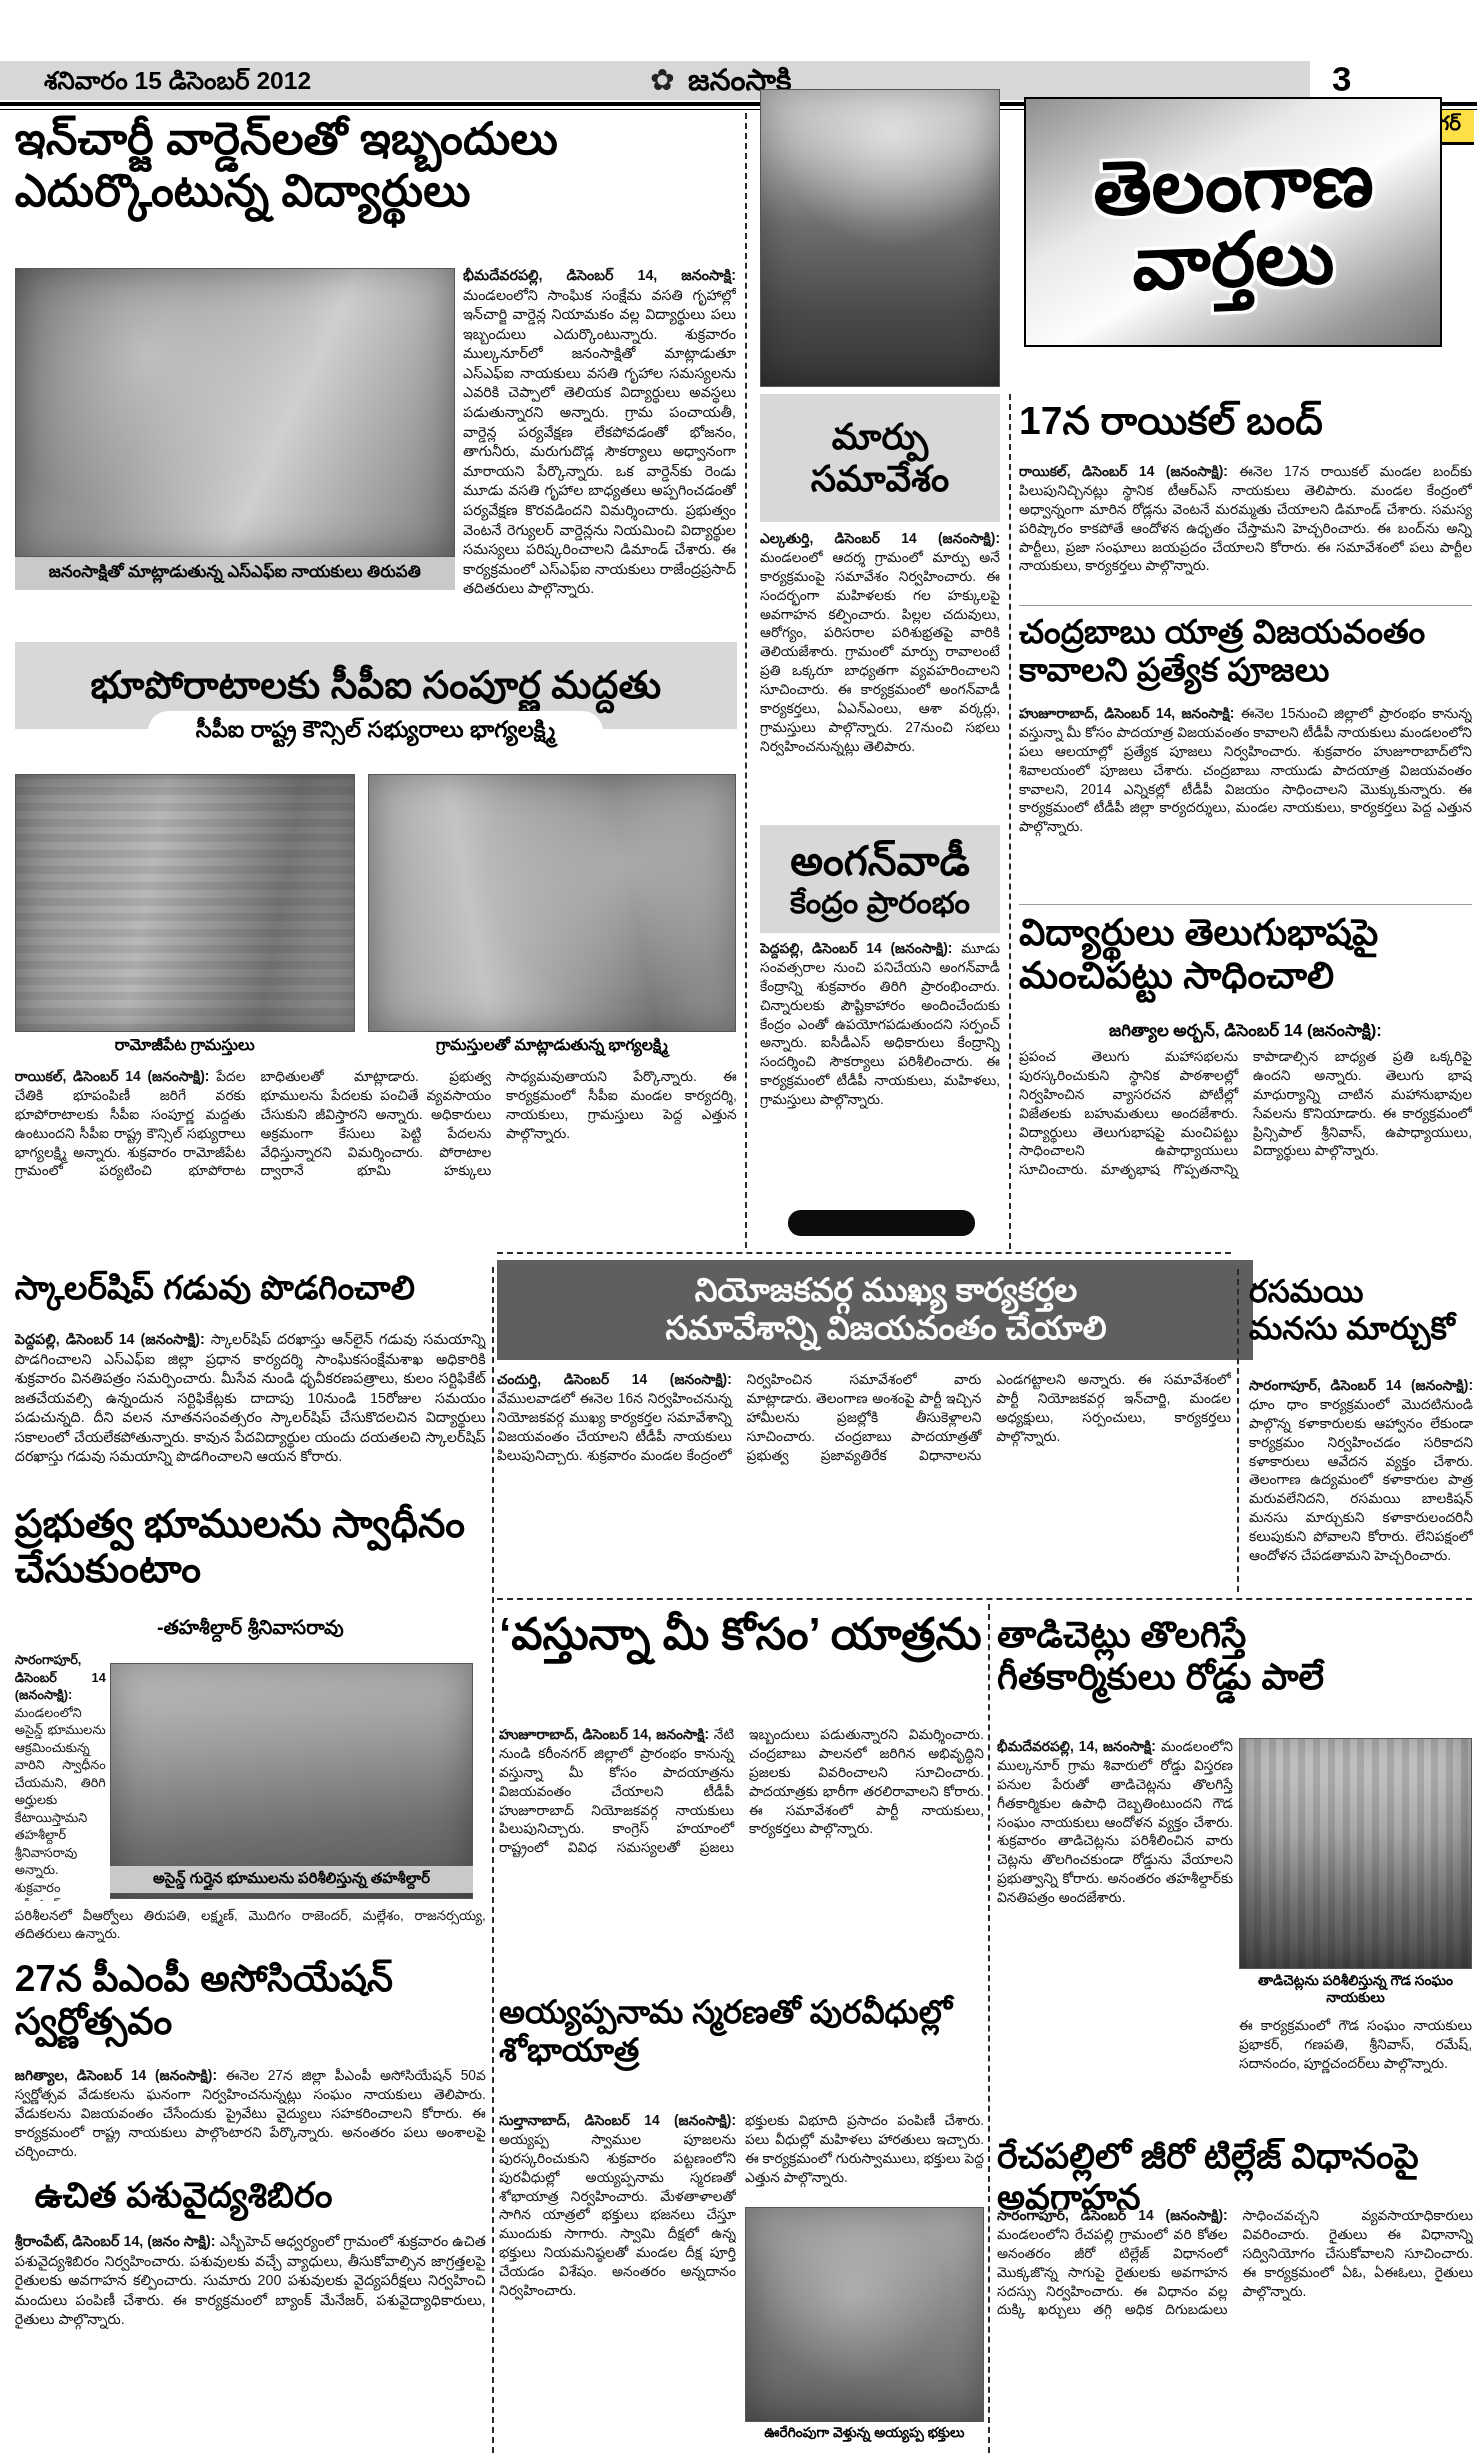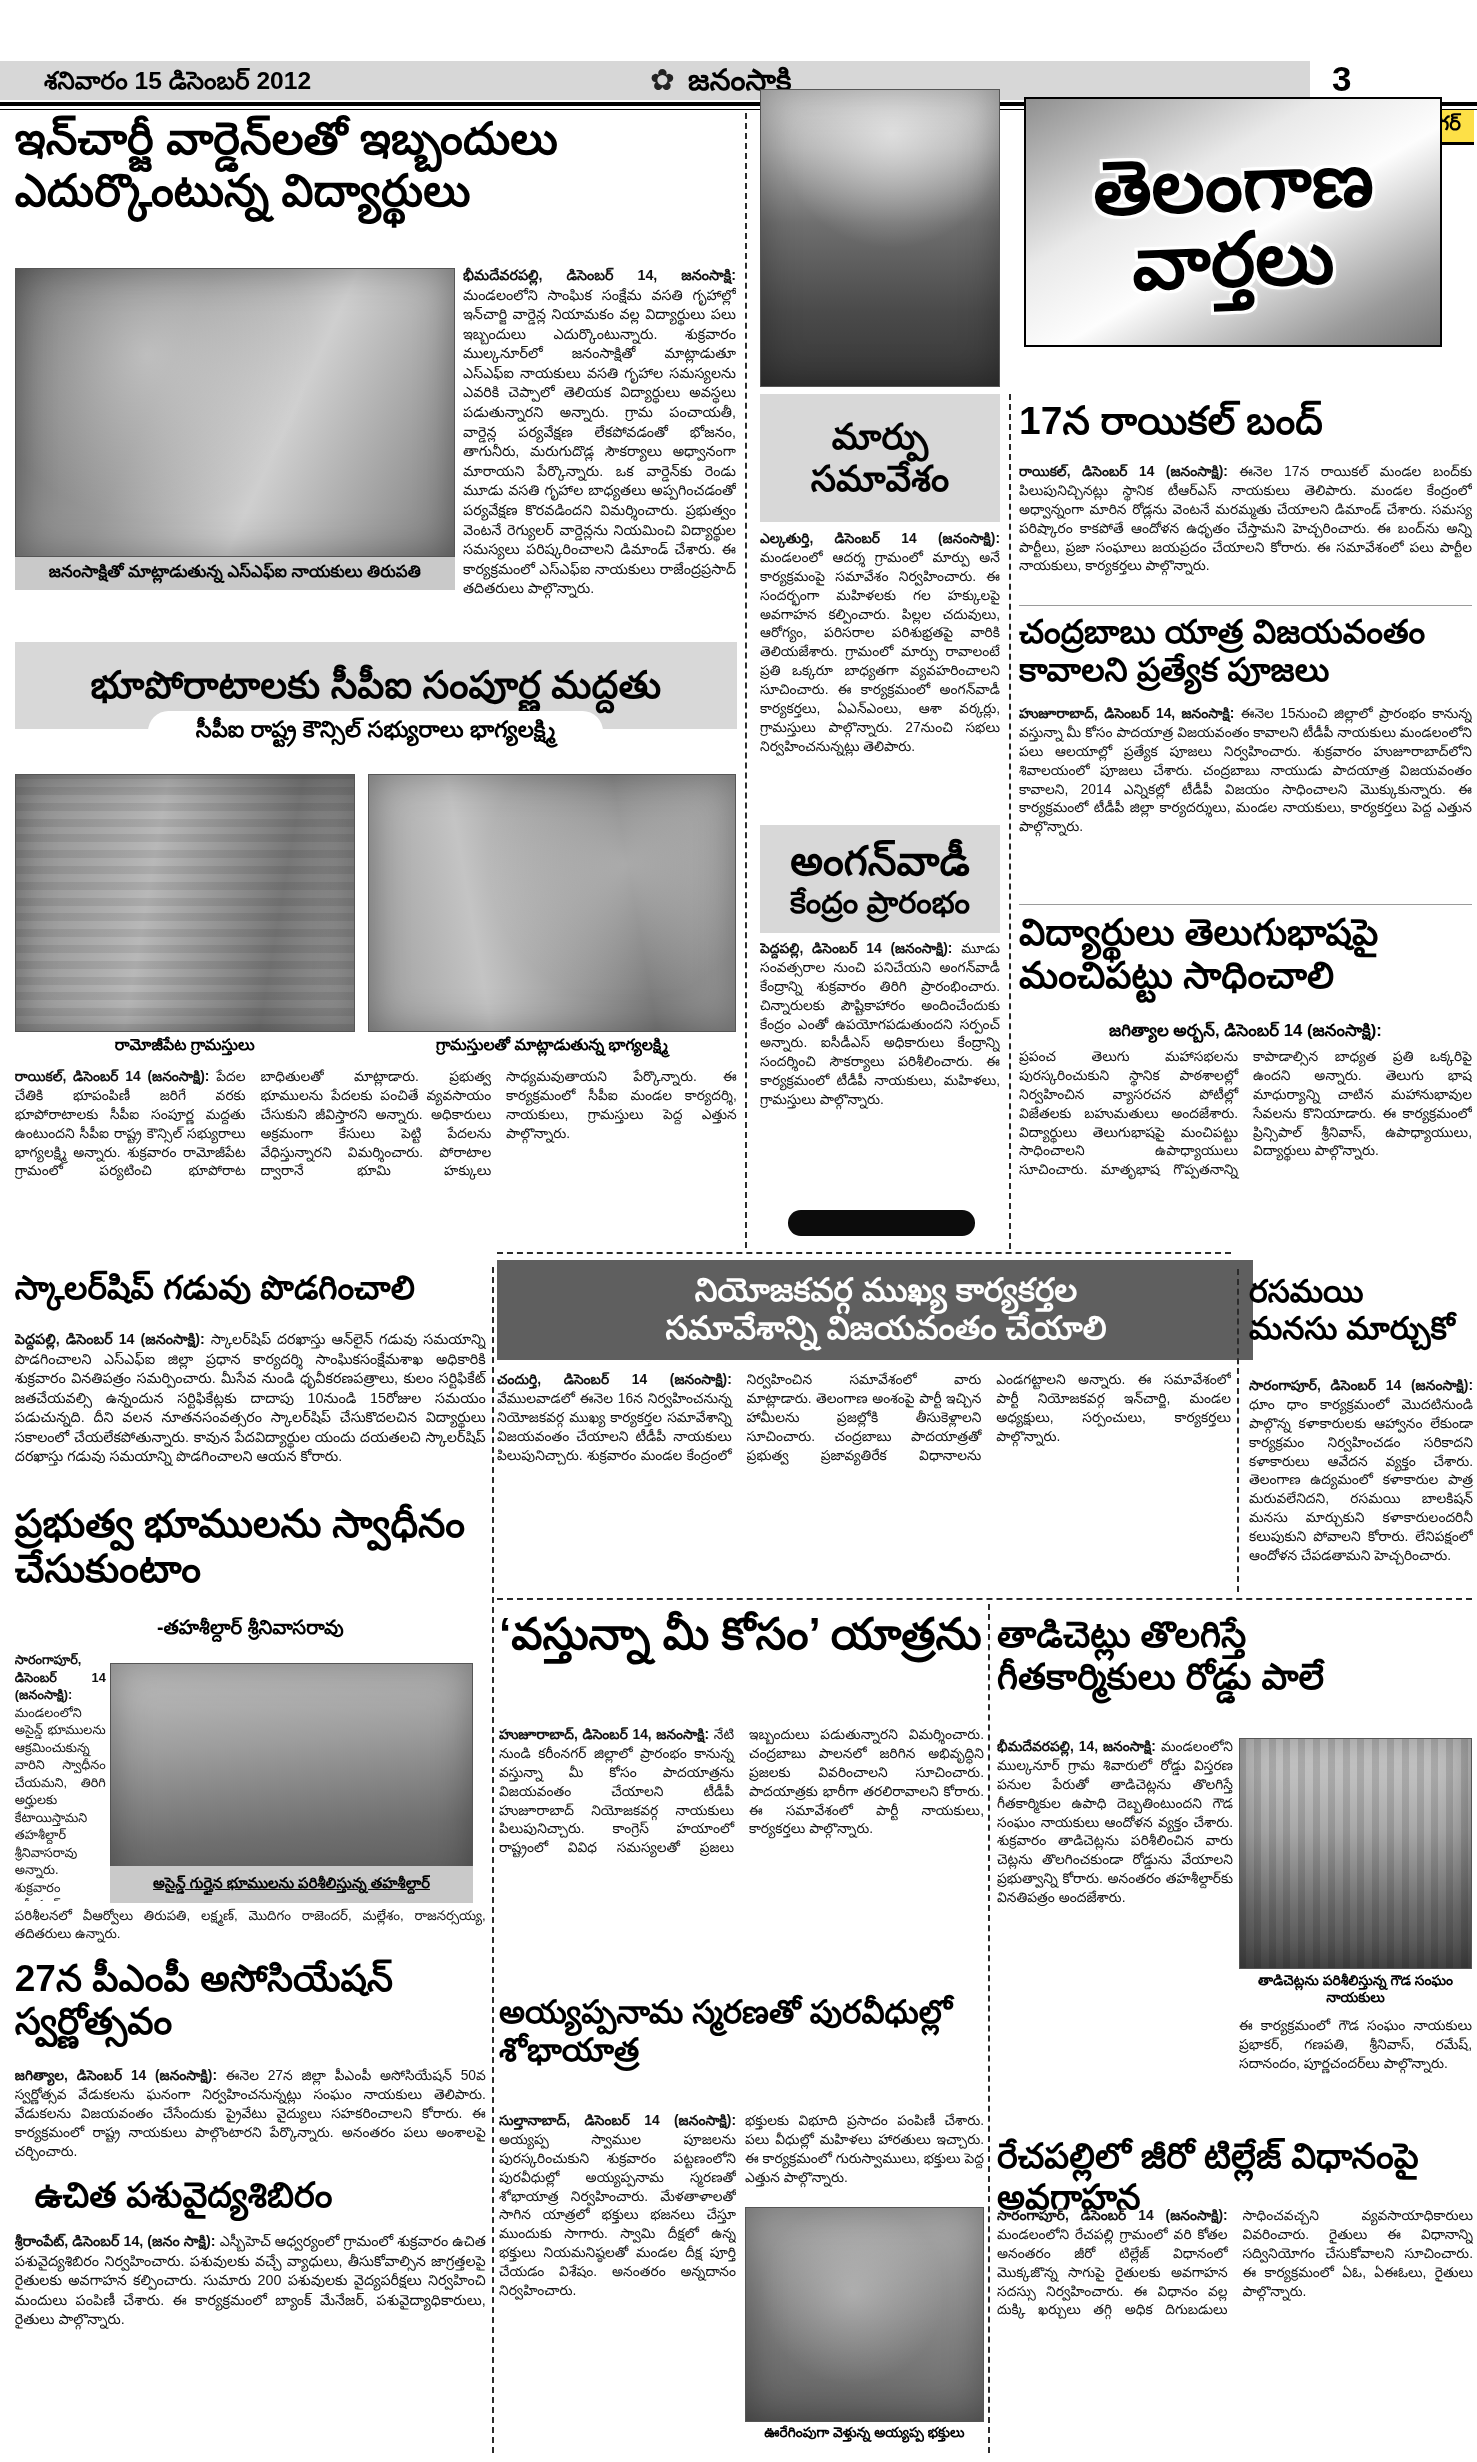--- a/index.html
+++ b/index.html
@@ -168,21 +168,21 @@
   <div class="abs hl" style="left:14.8px;top:1501px;width:471px;font-size:39px;">
     <div>ప్రభుత్వ భూములను స్వాధీనం</div>
     <div>చేసుకుంటాం</div>
   </div>
   <div class="abs cap" style="left:14.8px;top:1616px;width:471px;font-size:19.7px;">-తహశీల్దార్ శ్రీనివాసరావు</div>
   <div class="abs bt" style="left:14.8px;top:1651px;width:91px;height:250px;font-size:12.8px;">
     <b class="dl">సారంగాపూర్, డిసెంబర్ 14 (జనంసాక్షి):</b>
     <span>మండలంలోని అసైన్డ్ భూములను ఆక్రమించుకున్న వారిని స్వాధీనం చేయమని, తిరిగి అర్హులకు కేటాయిస్తామని తహశీల్దార్ శ్రీనివాసరావు అన్నారు. శుక్రవారం లక్ష్మీపూర్ సర్వేనంబర్ 110లో ఆక్రమణకు గురైన 20 గుంటల భూమిని పరిశీలించారు. ఆక్రమణదారులపై చర్యలు తీసుకుంటామని హెచ్చరించారు.</span>
   </div>
   <div class="abs photo p5" style="left:110px;top:1663px;width:363px;height:236px;"></div>
-  <div class="abs capbar" style="left:110px;top:1866px;width:363px;height:37px;text-decoration:underline;">
+  <div class="abs capbar" style="left:110px;top:1866px;width:363px;height:27px;">
     <span class="cap" style="font-size:14.8px;">అసైన్డ్ గుర్తైన భూములను పరిశీలిస్తున్న తహశీల్దార్</span>
   </div>
   <div class="abs bt" style="left:14.8px;top:1907px;width:471px;height:43px;font-size:13.3px;">
     <span>పరిశీలనలో వీఆర్వోలు తిరుపతి, లక్ష్మణ్, మొదిగం రాజెందర్, మల్లేశం, రాజనర్సయ్య, తదితరులు ఉన్నారు.</span>
   </div>
 
   <div class="abs hl" style="left:14.8px;top:1958px;width:471px;font-size:37px;">
     <div>27న పీఎంపీ అసోసియేషన్</div>
     <div>స్వర్ణోత్సవం</div>
   </div>

